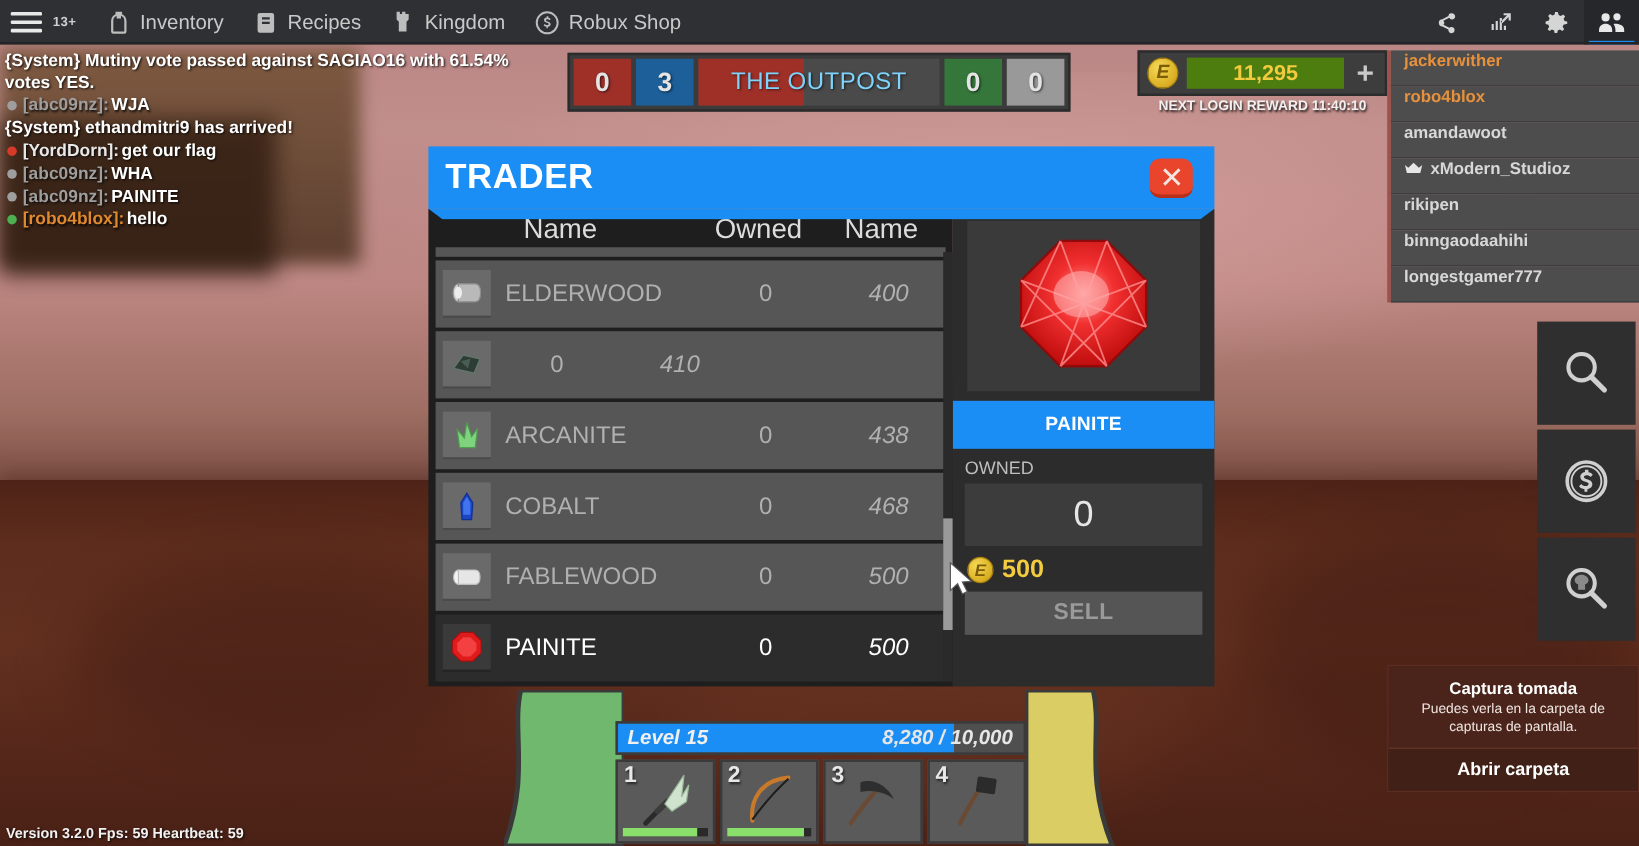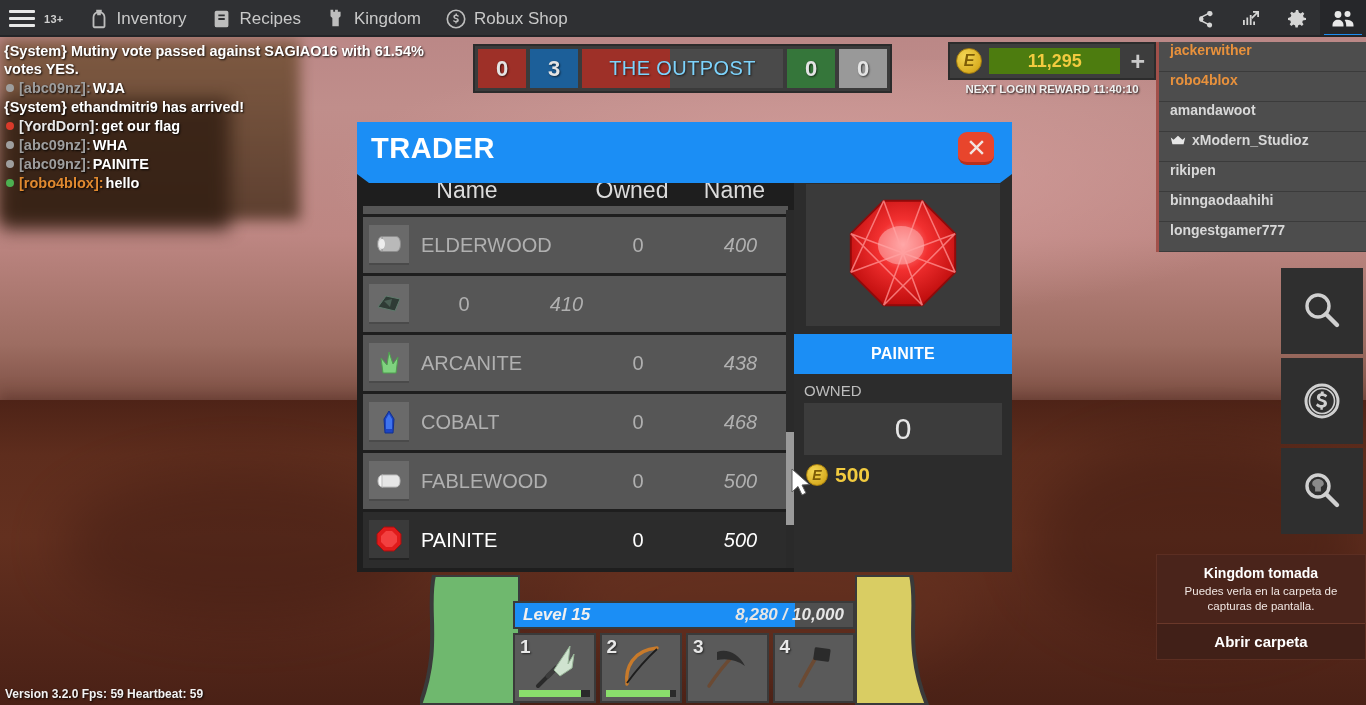--- a/index.html
+++ b/index.html
@@ -665,29 +665,30 @@
           </span>
         </div>
       </div>
       <div class="sel-name">PAINITE</div>
       <div class="owned-lbl">OWNED</div>
       <div class="owned-box">0</div>
       <div class="price-row">
         <span class="coin">E</span>
         <span class="price-val">500</span>
       </div>
+      <div class="sell-btn">SELL</div>
     </div>
   </div>
 </div>
 
 <div id="cursor">
   <svg viewBox="0 0 22 30">
       <path fill="#ffffff" stroke="#5a5a5a" stroke-width="1" d="M2 1 L2 24 L8 18.5 L12 27 L16 25 L12 17 L19.5 16.5 Z"></path>
     </svg>
 </div>
 
 <div id="version">Version 3.2.0   Fps: 59   Heartbeat: 59</div>
 
 <div id="toast">
-  <div class="toast-title">Kingdom tomada</div>
+  <div class="toast-title">Captura tomada</div>
   <div class="toast-msg">Puedes verla en la carpeta de capturas de pantalla.</div>
   <div class="toast-btn">Abrir carpeta</div>
 </div>
 
 </body></html>

